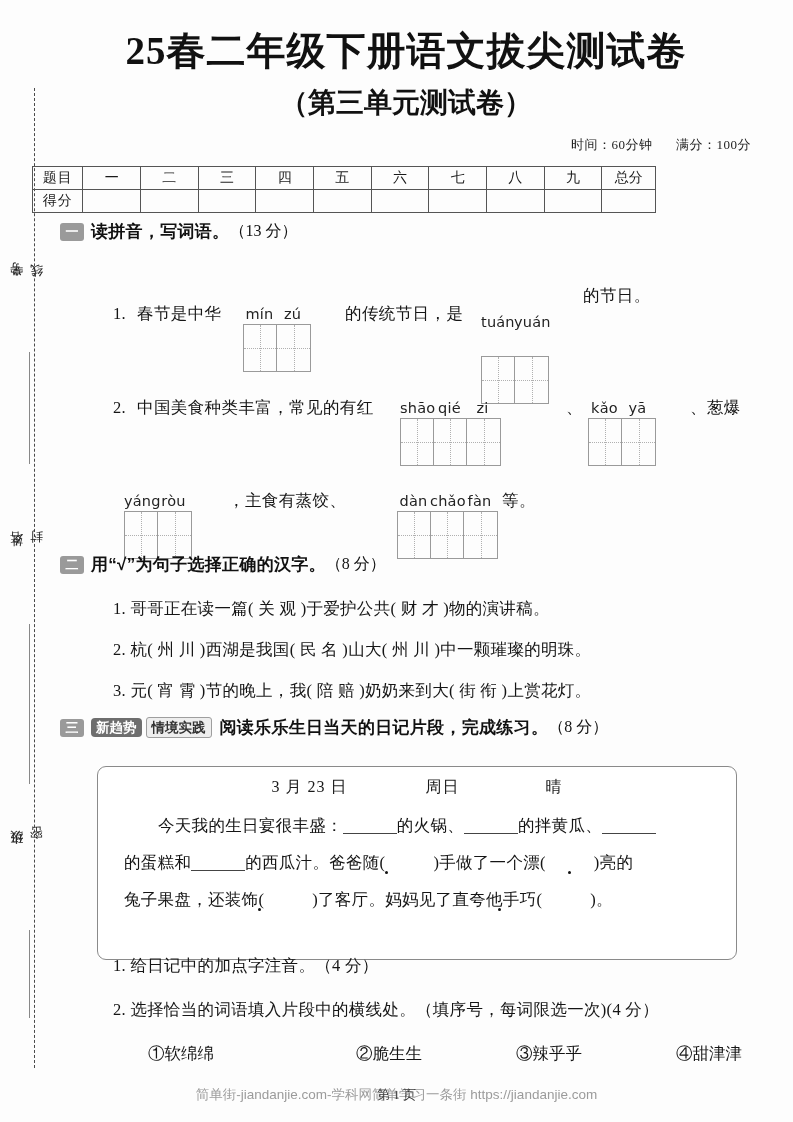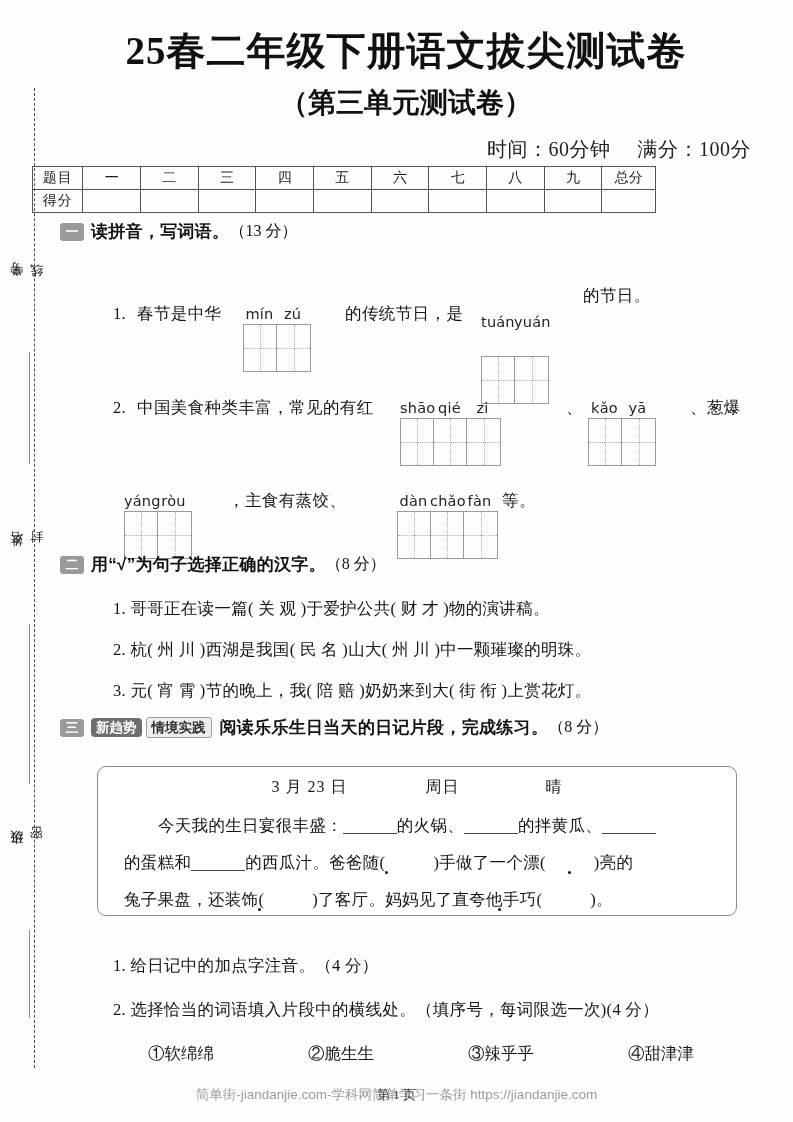--- a/index.html
+++ b/index.html
@@ -71,21 +71,21 @@
     left: 46px; top: 84px;
     width: 720px;
     text-align: center;
     font-size: 28px;
     font-weight: bold;
     color: #111;
   }
   .meta-line {
     position: absolute;
     right: 42px; top: 136px;
-    font-size: 20px;
+    font-size: 13px;
     color: #222;
     letter-spacing: 0.5px;
   }
   .meta-line span.gap { display: inline-block; width: 16px; }
 
   
   .score-table {
     position: absolute;
     left: 32px; top: 166px;
     width: 624px;
@@ -220,21 +220,21 @@
     color: #151515;
     letter-spacing: 0.3px;
     white-space: nowrap;
     font-family: "Liberation Serif", "DejaVu Serif", serif;
   }
 
   
   .diary-box {
     position: absolute;
     left: 97px; top: 766px;
-    width: 640px; height: 150px;
+    width: 640px; height: 194px;
     border: 1.2px solid #8a8a8a;
     border-radius: 9px;
     box-sizing: border-box;
     background: #fff;
   }
   .diary-head {
     position: absolute;
     left: 0; top: 10px;
     width: 100%;
     display: flex;
@@ -487,21 +487,21 @@
     <div style="position:absolute;left:470px;top:104px;width:3px;height:3px;background:#111;border-radius:50%;"></div>
     <div style="position:absolute;left:160px;top:141px;width:3px;height:3px;background:#111;border-radius:50%;"></div>
     <div style="position:absolute;left:400px;top:141px;width:3px;height:3px;background:#111;border-radius:50%;"></div>
   </div>
 
   <div class="qline" style="left:113px; top:955px;">1.  给日记中的加点字注音。（4 分）</div>
   <div class="qline" style="left:113px; top:999px;">2.  选择恰当的词语填入片段中的横线处。（填序号，每词限选一次)(4 分）</div>
 
   <div class="opts" style="left:148px; top:1043px;">
     <span style="width:160px;">①软绵绵</span>
-    <span style="width:160px;">②脆生生</span>
+    <span style="width:160px;margin-left:48px;">②脆生生</span>
     <span style="width:160px;">③辣乎乎</span>
     <span>④甜津津</span>
   </div>
 
   <div class="footer">简单街-jiandanjie.com-学科网简单学习一条街 https://jiandanjie.com</div>
   <div class="page-no">第 1 页</div>
 
 </div>
 
 </body></html>

